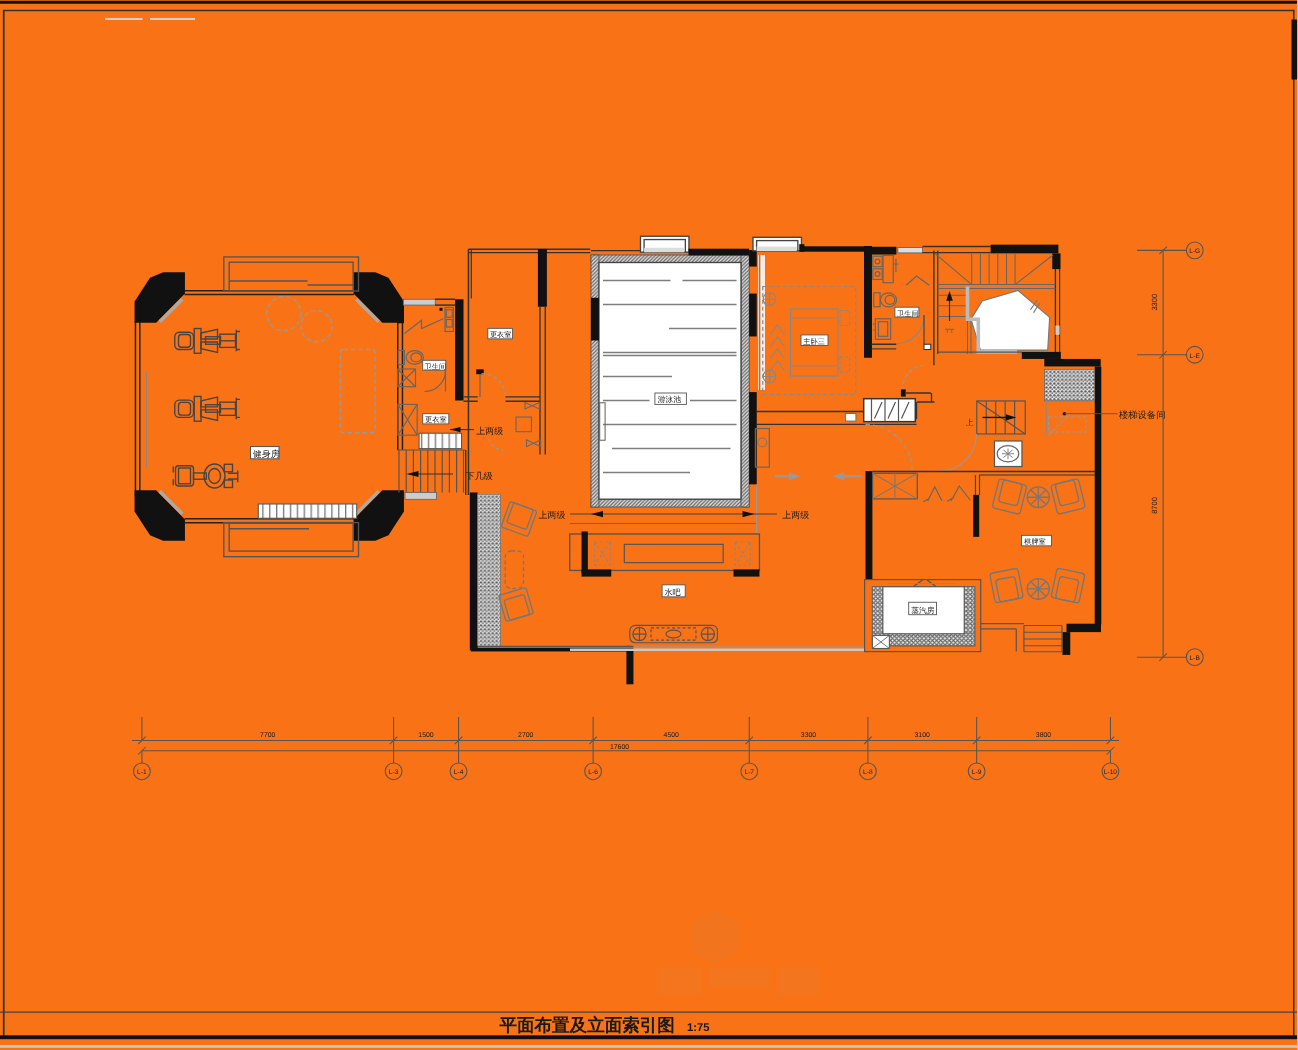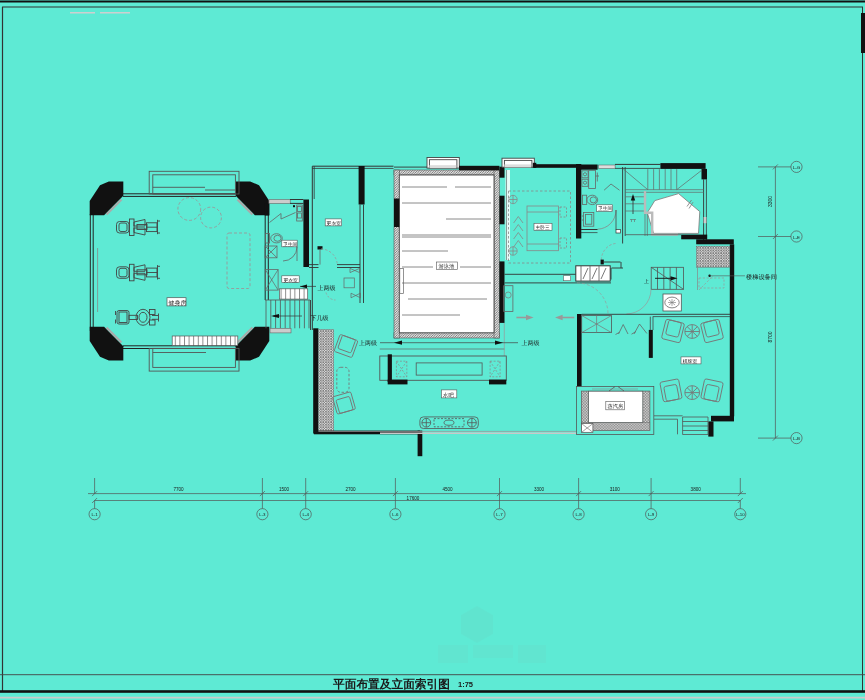--- a/index.html
+++ b/index.html
@@ -1,16 +1,16 @@
 <!DOCTYPE html>
 <html><head>
 <meta charset="utf-8">
 <style>
 html,body{margin:0;padding:0;background:#fff;}
-#sheet{position:relative;width:865px;height:700px;background:#5eead4;overflow:hidden;
+#sheet{position:relative;width:865px;height:700px;background:#f97316;overflow:hidden;
 font-family:"Liberation Sans", sans-serif;}
 svg{position:absolute;left:0;top:0;}
 text{font-family:"Liberation Sans", sans-serif;fill:#1a1a1a;}
 </style>
 </head>
 <body>
 <div id="sheet">
 <svg width="865" height="700" viewBox="0 0 865 700">
 <defs>
 <pattern id="hdots" width="2.6" height="2.6" patternUnits="userSpaceOnUse">

